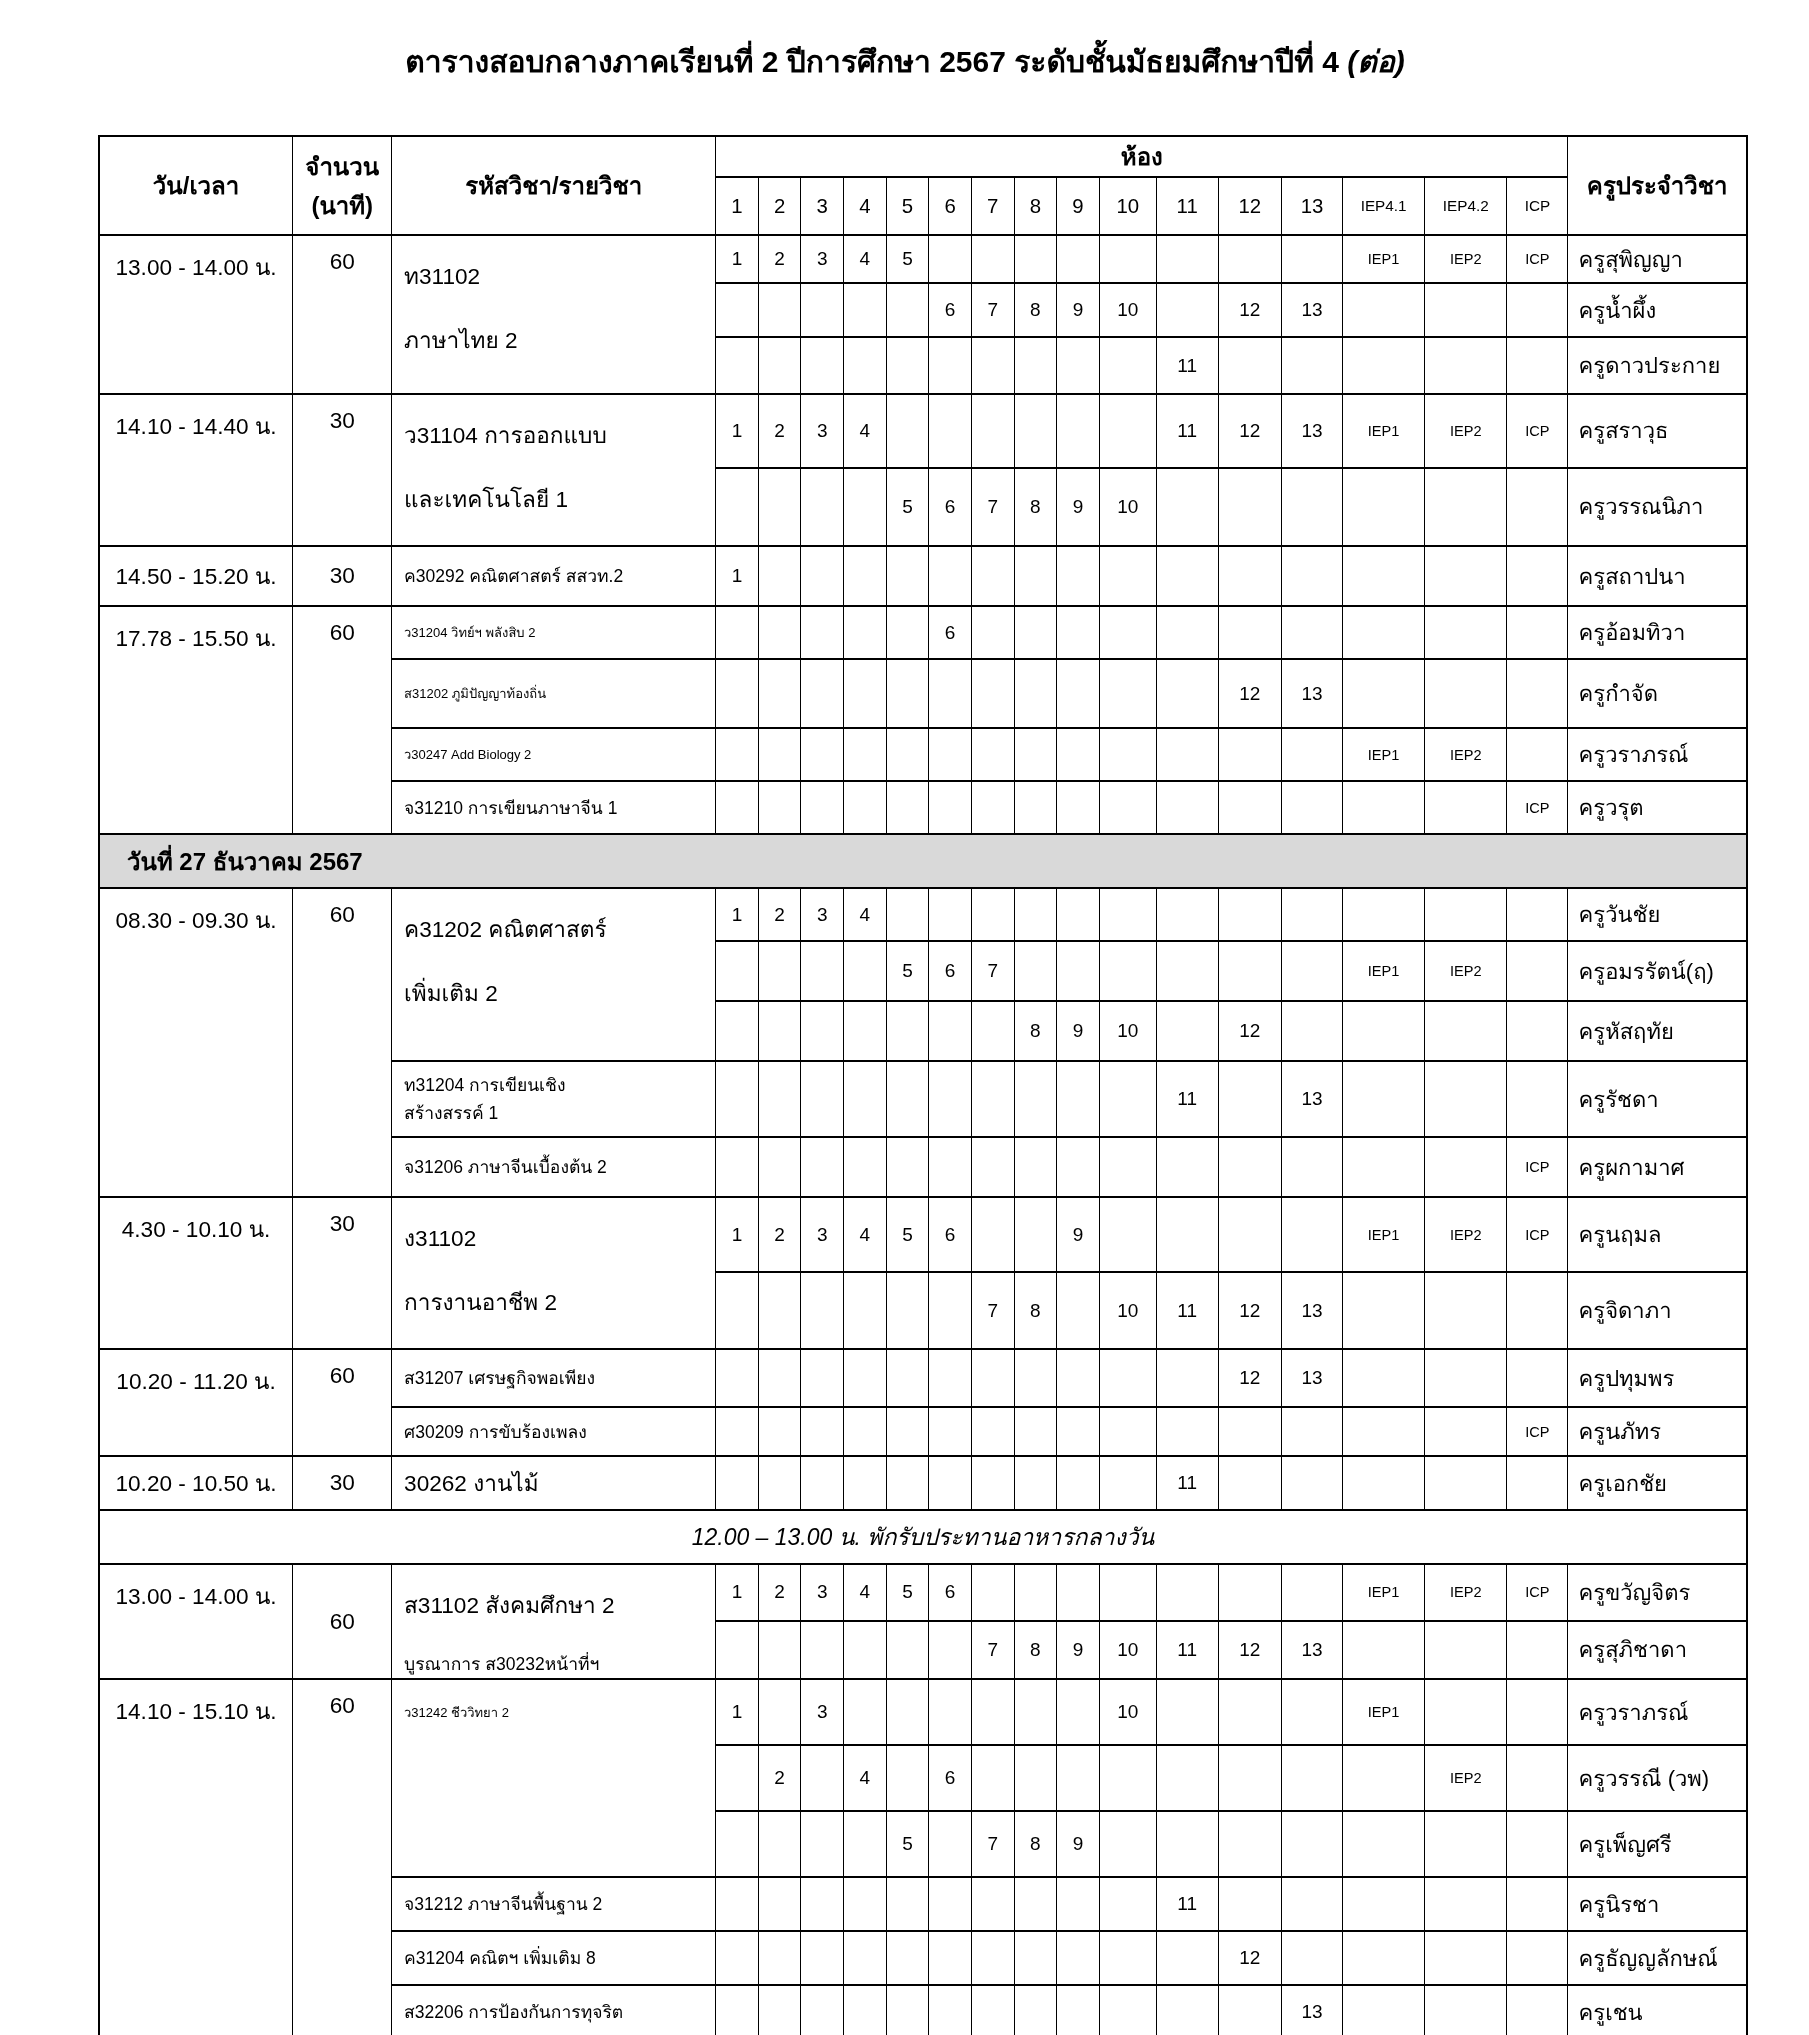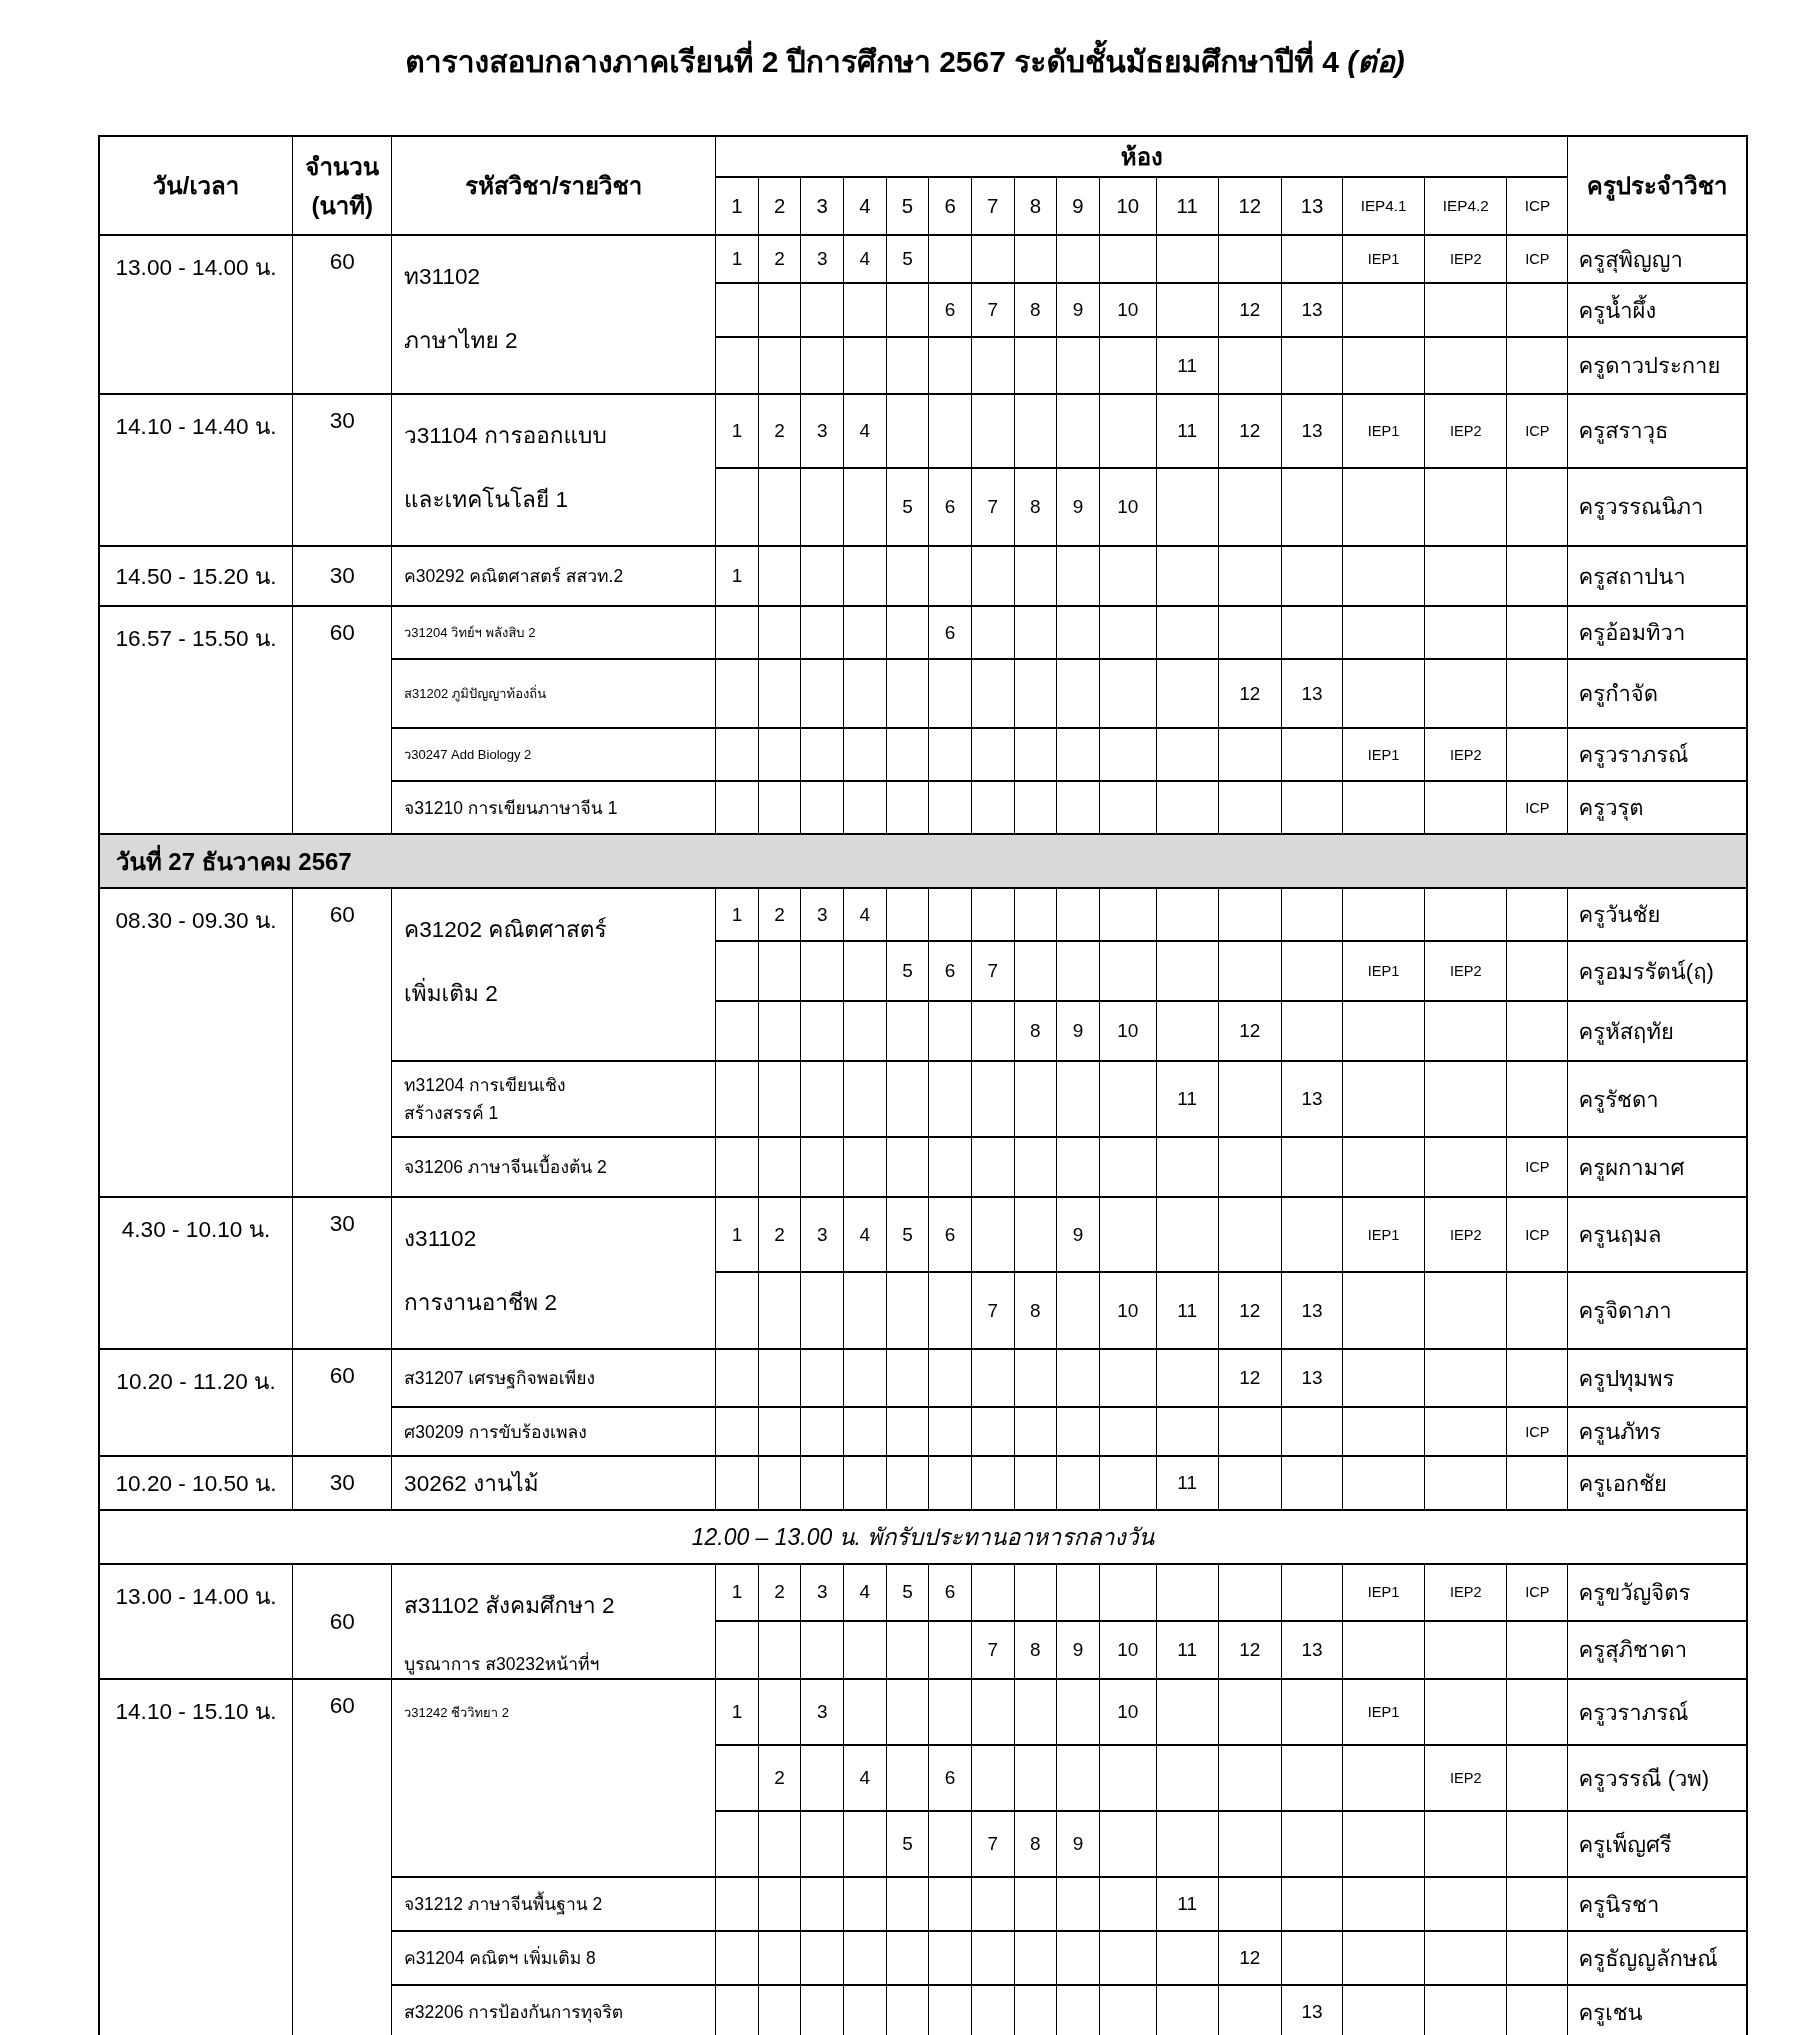--- a/index.html
+++ b/index.html
@@ -20,21 +20,21 @@
   .sub{text-align:left;padding-left:11.7px;}
   .ln{display:block;}
   .lg{font-size:22.6px;}
   .md{font-size:13px;}
   .sm{font-size:17.5px;}
   .gap .ln{margin-bottom:28px;}
   .pt{padding-top:22px;}
   .rc{font-size:19px;}
   .rc-small{font-size:14.6px;}
   .teacher{text-align:left;padding-left:10.2px;font-size:22px;white-space:nowrap;}
-  tr.section td{background:#d9d9d9;text-align:left;padding-left:16px;
+  tr.section td{background:#d9d9d9;text-align:left;padding-left:27px;
     font-size:24px;font-weight:bold;}
   tr.lunch td{font-size:23px;font-style:italic;}
 </style>
 </head>
 <body>
 
 <h1 class="page-title"><span>ตารางสอบกลางภาคเรียนที่ 2 ปีการศึกษา 2567 ระดับชั้นมัธยมศึกษาปีที่ 4 </span><span class="cont">(ต่อ)</span></h1>
 
 <table>
 <colgroup>
@@ -216,21 +216,21 @@
         <td class="rc"></td>
         <td class="rc"></td>
         <td class="rc"></td>
         <td class="rc rc-small"></td>
         <td class="rc rc-small"></td>
         <td class="rc rc-small"></td>
         <td class="teacher">ครูสถาปนา</td>
       </tr>
 
 <tr style="height:53px">
-  <td rowspan="4" class="t va-top">16.57 - 15.50 น.</td>
+  <td rowspan="4" class="t va-top">17.78 - 15.50 น.</td>
   <td rowspan="4" class="m va-top">60</td>
   <td class="sub md">ว31204 วิทย์ฯ พลังสิบ 2</td>
 <td class="rc"></td>
         <td class="rc"></td>
         <td class="rc"></td>
         <td class="rc"></td>
         <td class="rc"></td>
         <td class="rc">6</td>
         <td class="rc"></td>
         <td class="rc"></td>

